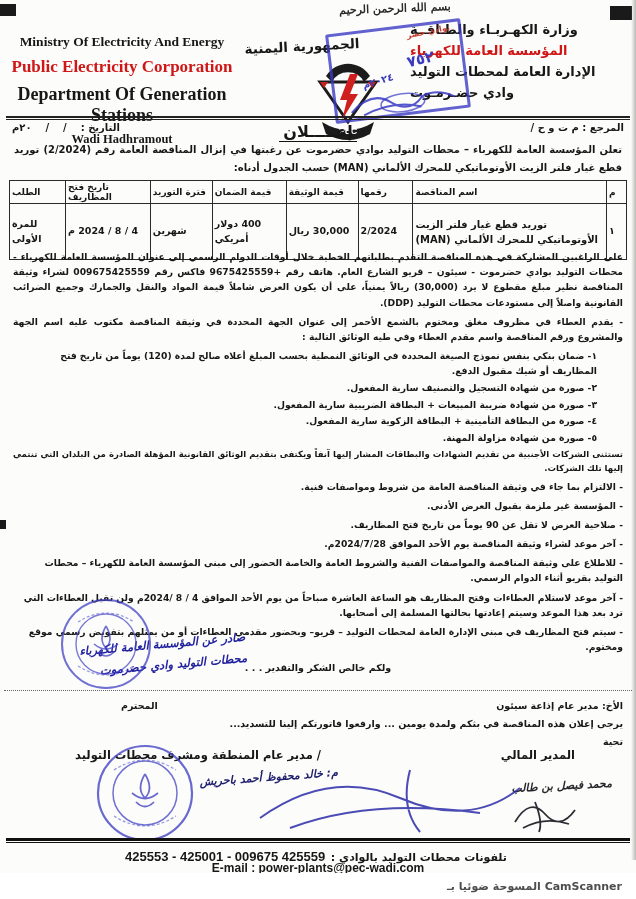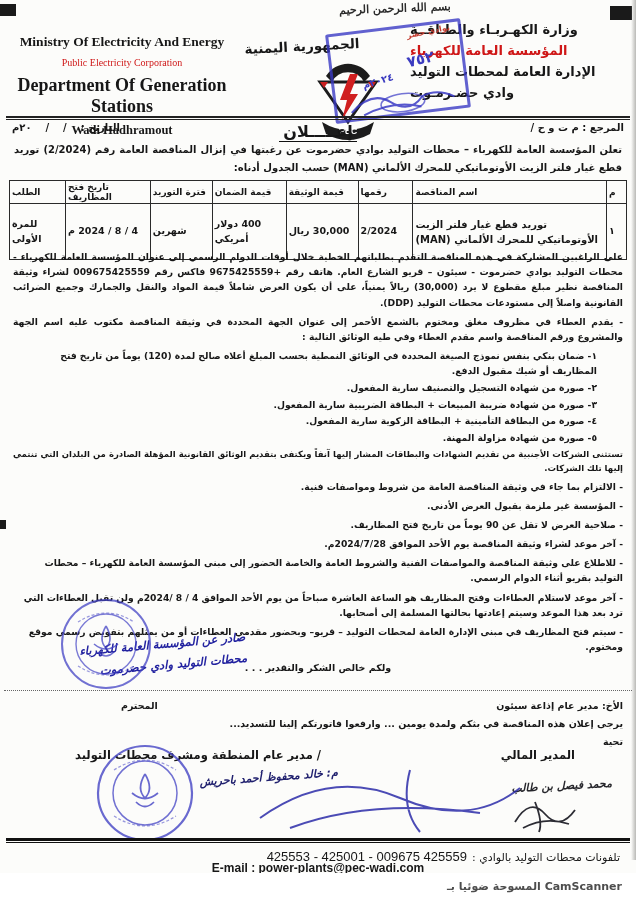--- a/index.html
+++ b/index.html
@@ -15,21 +15,21 @@
   .corner-mark { position:absolute; background:#1a1a1a; }
 
   
   .bismillah { position:absolute; top:2px; left:310px; width:170px; text-align:center;
     font-size:11px; font-weight:bold; color:#2b2b2b; transform:rotate(-2deg);
     font-family:"DejaVu Serif","Liberation Serif",serif; }
   .header-row { position:absolute; top:20px; left:10px; right:8px; display:flex; }
   .h-en { width:224px; text-align:center; padding-top:14px;
     font-family:"Liberation Serif","DejaVu Serif",serif; }
   .h-en .l1 { font-size:13.5px; font-weight:bold; margin-bottom:7px; }
-  .h-en .l2 { font-size:10px; font-weight:normal; margin-bottom:7px; }
+  .h-en .l2 { font-size:17px; font-weight:bold; margin-bottom:7px; }
   .h-en .l3 { font-size:18px; font-weight:bold; margin-bottom:6px; }
   .h-en .l4 { font-size:12.5px; font-weight:bold; }
   .h-center { flex:1; position:relative; text-align:center; }
   .republic { position:absolute; top:18px; left:0; right:40px; text-align:center;
     font-size:13.5px; font-weight:bold; transform:rotate(-3deg); letter-spacing:1px; }
   .logo-wrap { position:absolute; top:40px; left:78px; }
   .h-ar { width:218px; direction:rtl; text-align:left; padding-top:2px; }
   .h-ar div { font-size:13px; font-weight:bold; margin-bottom:6px; }
   .red-text { color:#cf1717; }
 
@@ -101,22 +101,22 @@
   .sig-titles .rt { padding-right:48px; }
   .sig-titles .lt { padding-left:62px; }
   .sig-name { position:absolute; font-weight:bold; font-style:italic; direction:rtl; }
   .sig-name.right { top:780px; left:492px; width:120px; font-size:11px; color:#26262b;
     transform:rotate(-3deg); }
   .sig-name.left { top:772px; left:168px; width:170px; font-size:11px; color:#20206e;
     transform:rotate(-4deg); }
   .scribble { position:absolute; }
 
   
-  .footer-phones { position:absolute; top:846px; left:0; right:16px; 
-    direction:rtl; font-weight:normal; }
+  .footer-phones { position:absolute; top:846px; left:0; right:4px; text-align:center;
+    direction:rtl; font-weight:bold; }
   .footer-phones .lbl { font-size:11px; }
   .footer-phones .nums { font-size:13px; direction:ltr; unicode-bidi:isolate;
     font-family:"Liberation Sans","DejaVu Sans",sans-serif; letter-spacing:.5px; }
   .footer-email { position:absolute; top:861px; left:0; right:0; text-align:center;
     font-weight:bold; font-size:12px; direction:ltr;
     font-family:"Liberation Sans","DejaVu Sans",sans-serif; }
   .bottom-band { position:absolute; left:0; right:0; bottom:0; height:26px; background:#ffffff; }
   .watermark { position:absolute; bottom:6px; right:14px; direction:ltr;
     font-size:11px; color:#4d4d4d; font-weight:bold; }
 </style>

